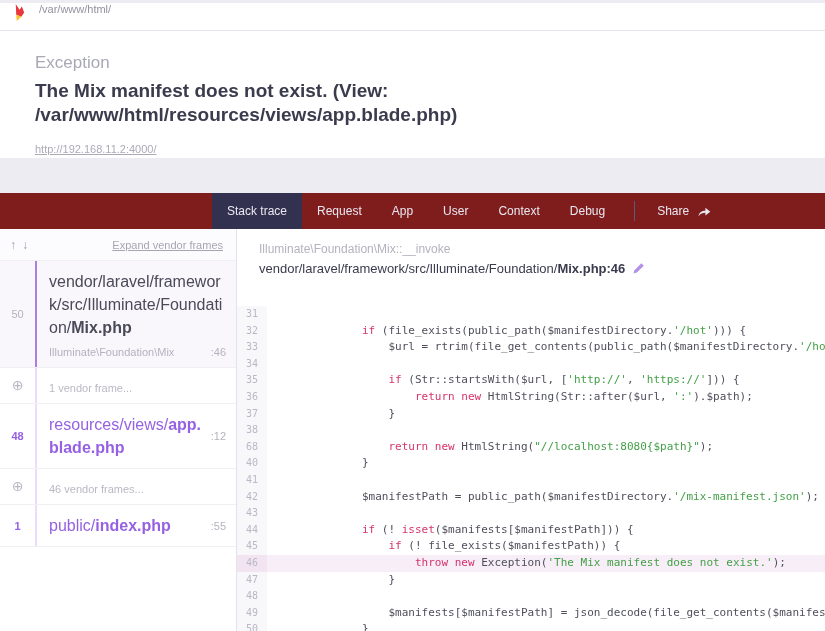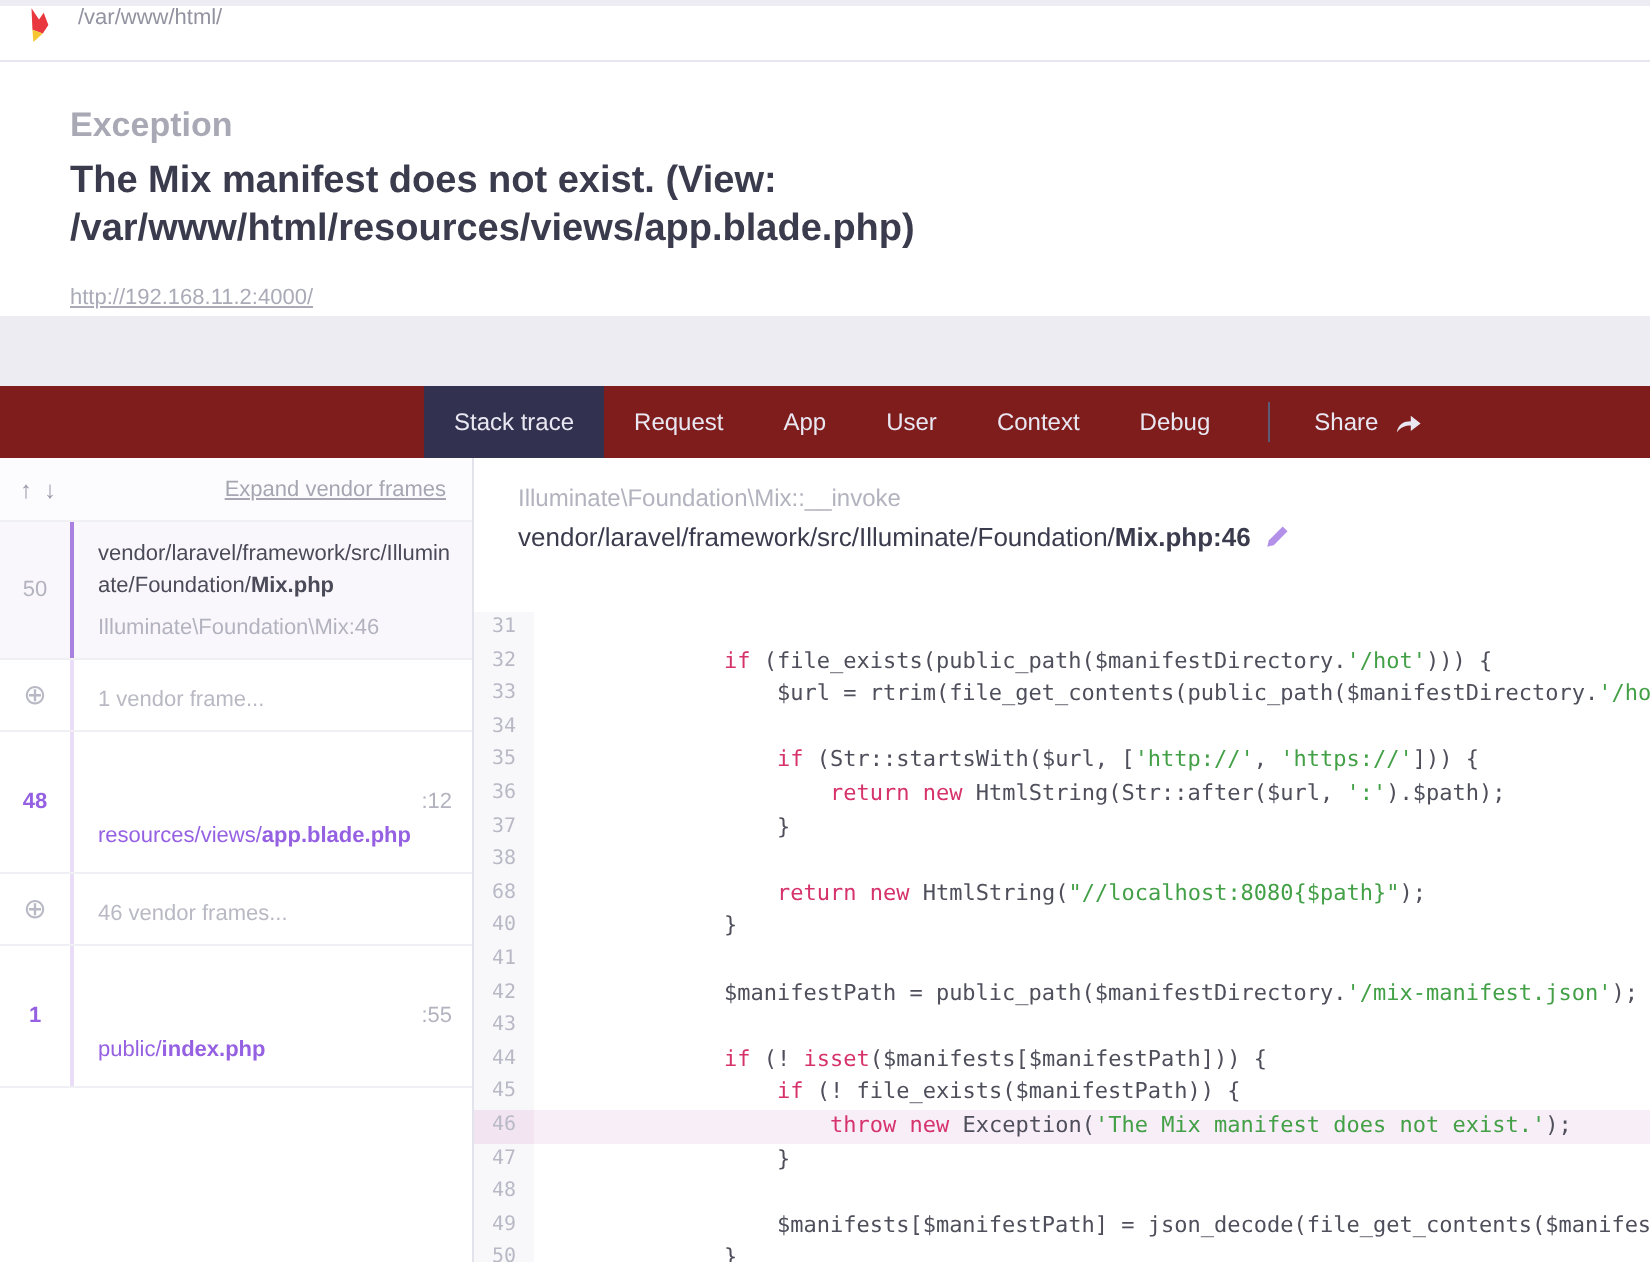--- a/index.html
+++ b/index.html
@@ -7,21 +7,21 @@
     font-family:"Liberation Sans", sans-serif; }
 
   
   .topbar { margin-top:3px; height:28px; background:#fff; border-bottom:1px solid #e6e6ee;
     display:flex; padding:0 12px; }
   .topbar .logo { width:15px; height:19px; margin-right:12px; }
   .topbar .apppath { font-size:11px; color:#9292a0; }
 
   
   .card { background:#fff; padding:22px 35px 18px 35px; height:127px; margin-bottom:35px; }
-  .exc-label { font-size:17px; color:#a9a9b6; margin-bottom:6px;font-weight:bold; }
+  .exc-label { font-size:17px; color:#a9a9b6; margin-bottom:6px; }
   .exc-title { font-size:19px; font-weight:bold; color:#3b3b4e; line-height:1.25; }
   .exc-url { display:inline-block; margin-top:16px; font-size:11px; color:#ababb8;
     text-decoration:underline; cursor:pointer; }
 
   
   .navbar { height:36px; background:#7f1d1d; display:flex; align-items:stretch;
     padding-left:212px; }
   .tab { display:flex; align-items:center; padding:0 15px; font-size:12px; color:#e9e8f2;
     cursor:pointer; white-space:nowrap; }
   .tab.active { background:#323250; }
@@ -39,27 +39,27 @@
   .sb-arrows span { cursor:pointer; }
   .expand-link { font-size:11px; color:#a6a6b3; text-decoration:underline; cursor:pointer; }
 
   .frame { display:flex; border-bottom:1px solid #efeff4; cursor:pointer; }
   .frame-gutter { width:35px; flex:none; display:flex; align-items:center; justify-content:center;
     font-size:11px; color:#b3b3bf; }
   .frame-body { flex:1; border-left:2px solid #e9ddf8; padding:9px 10px 9px 12px; min-height:35px;
     display:flex; flex-direction:column; justify-content:center; }
   .frame.active { background:#faf7fc; }
   .frame.active .frame-body { border-left-color:#a97fe0; }
-  .frame-path { font-size:11px; color:#4a4a58; line-height:1.45; word-break:break-all; }
-  .frame-meta { display:flex; margin-top:6px;
+  .frame-path { font-size:16px; color:#4a4a58; line-height:1.45; word-break:break-all; }
+  .frame-meta { display:flex; justify-content:space-between; margin-top:6px;
     font-size:11px; color:#b3b3bf; }
   .frame-line { color:#b3b3bf; font-size:11px; }
   .frame.app .frame-gutter { color:#9561e2; font-weight:bold; }
   .frame.app .frame-body { flex-direction:row; align-items:center; justify-content:space-between; }
-  .frame.app .frame-path { color:#9561e2;margin-top:36px; }
+  .frame.app .frame-path { color:#9561e2; }
   .frame.vendor .frame-body { justify-content:flex-end; }
   .vendor-label { font-size:11px; color:#b9b9c4; }
   .plus-icon { font-size:14px; color:#b9b9c6; line-height:1; cursor:pointer; }
 
   
   .codepanel { flex:1; display:flex; flex-direction:column; overflow:hidden;gap:21px; }
   .code-header { padding:13px 20px 9px 22px; }
   .code-method { font-size:12px; color:#b3b3bf; margin-bottom:5px; }
   .code-file { font-size:13px; color:#3b3b4e; display:flex; align-items:center; gap:7px; }
   .code-file .fname { font-weight:bold; }

